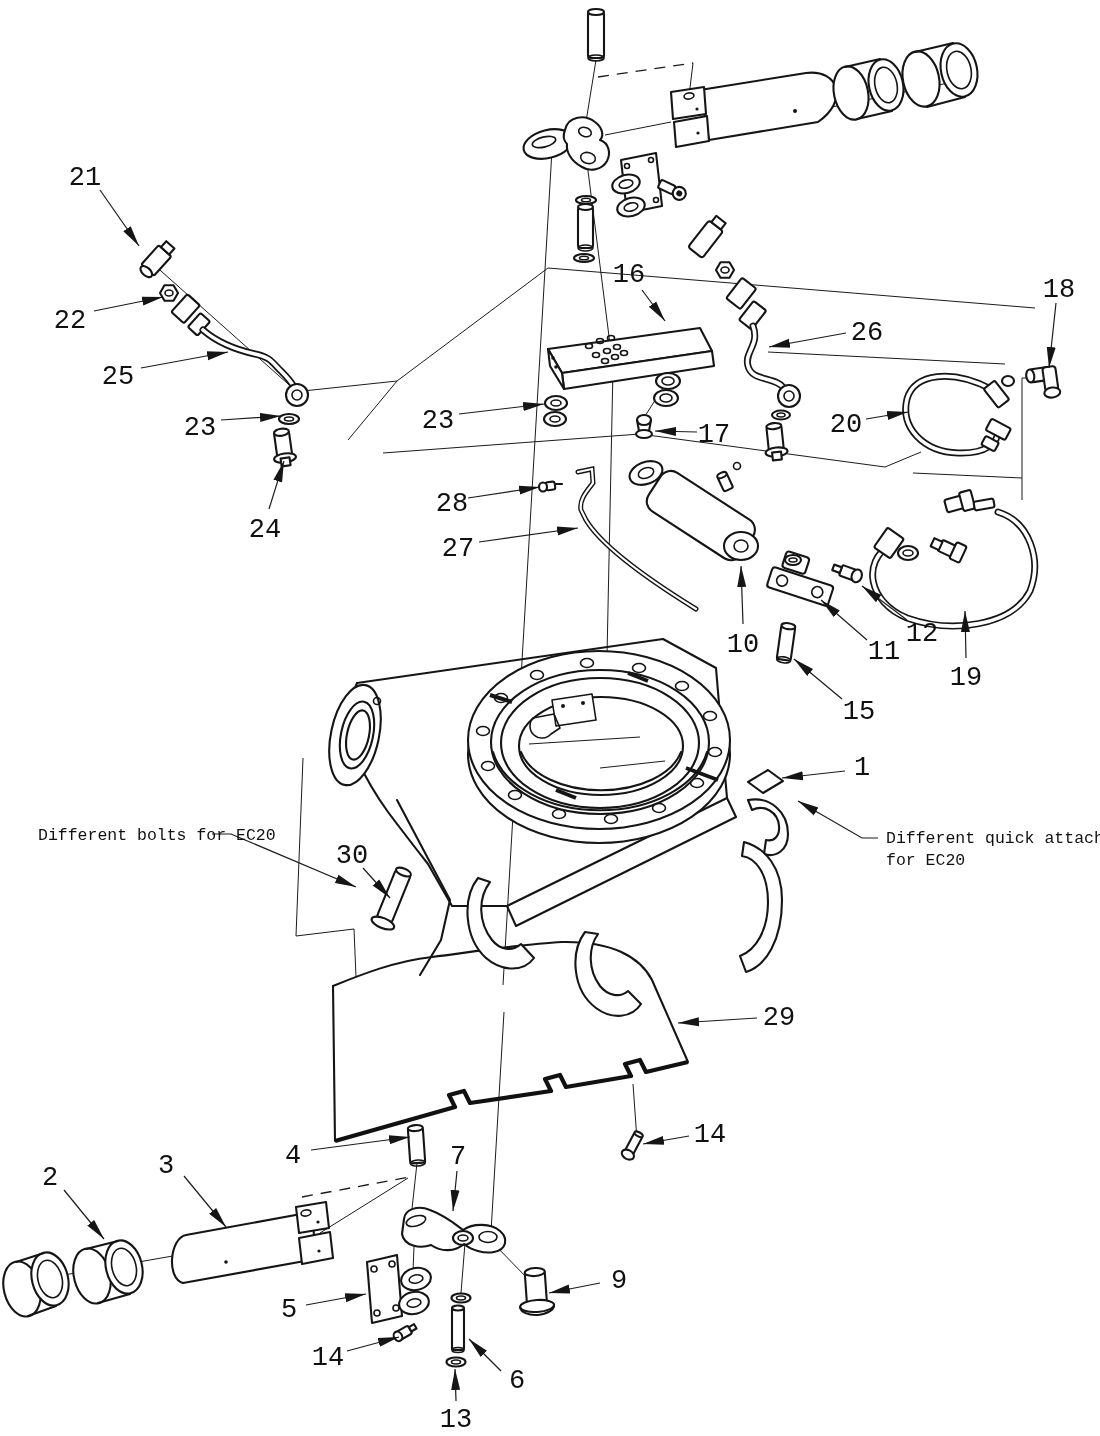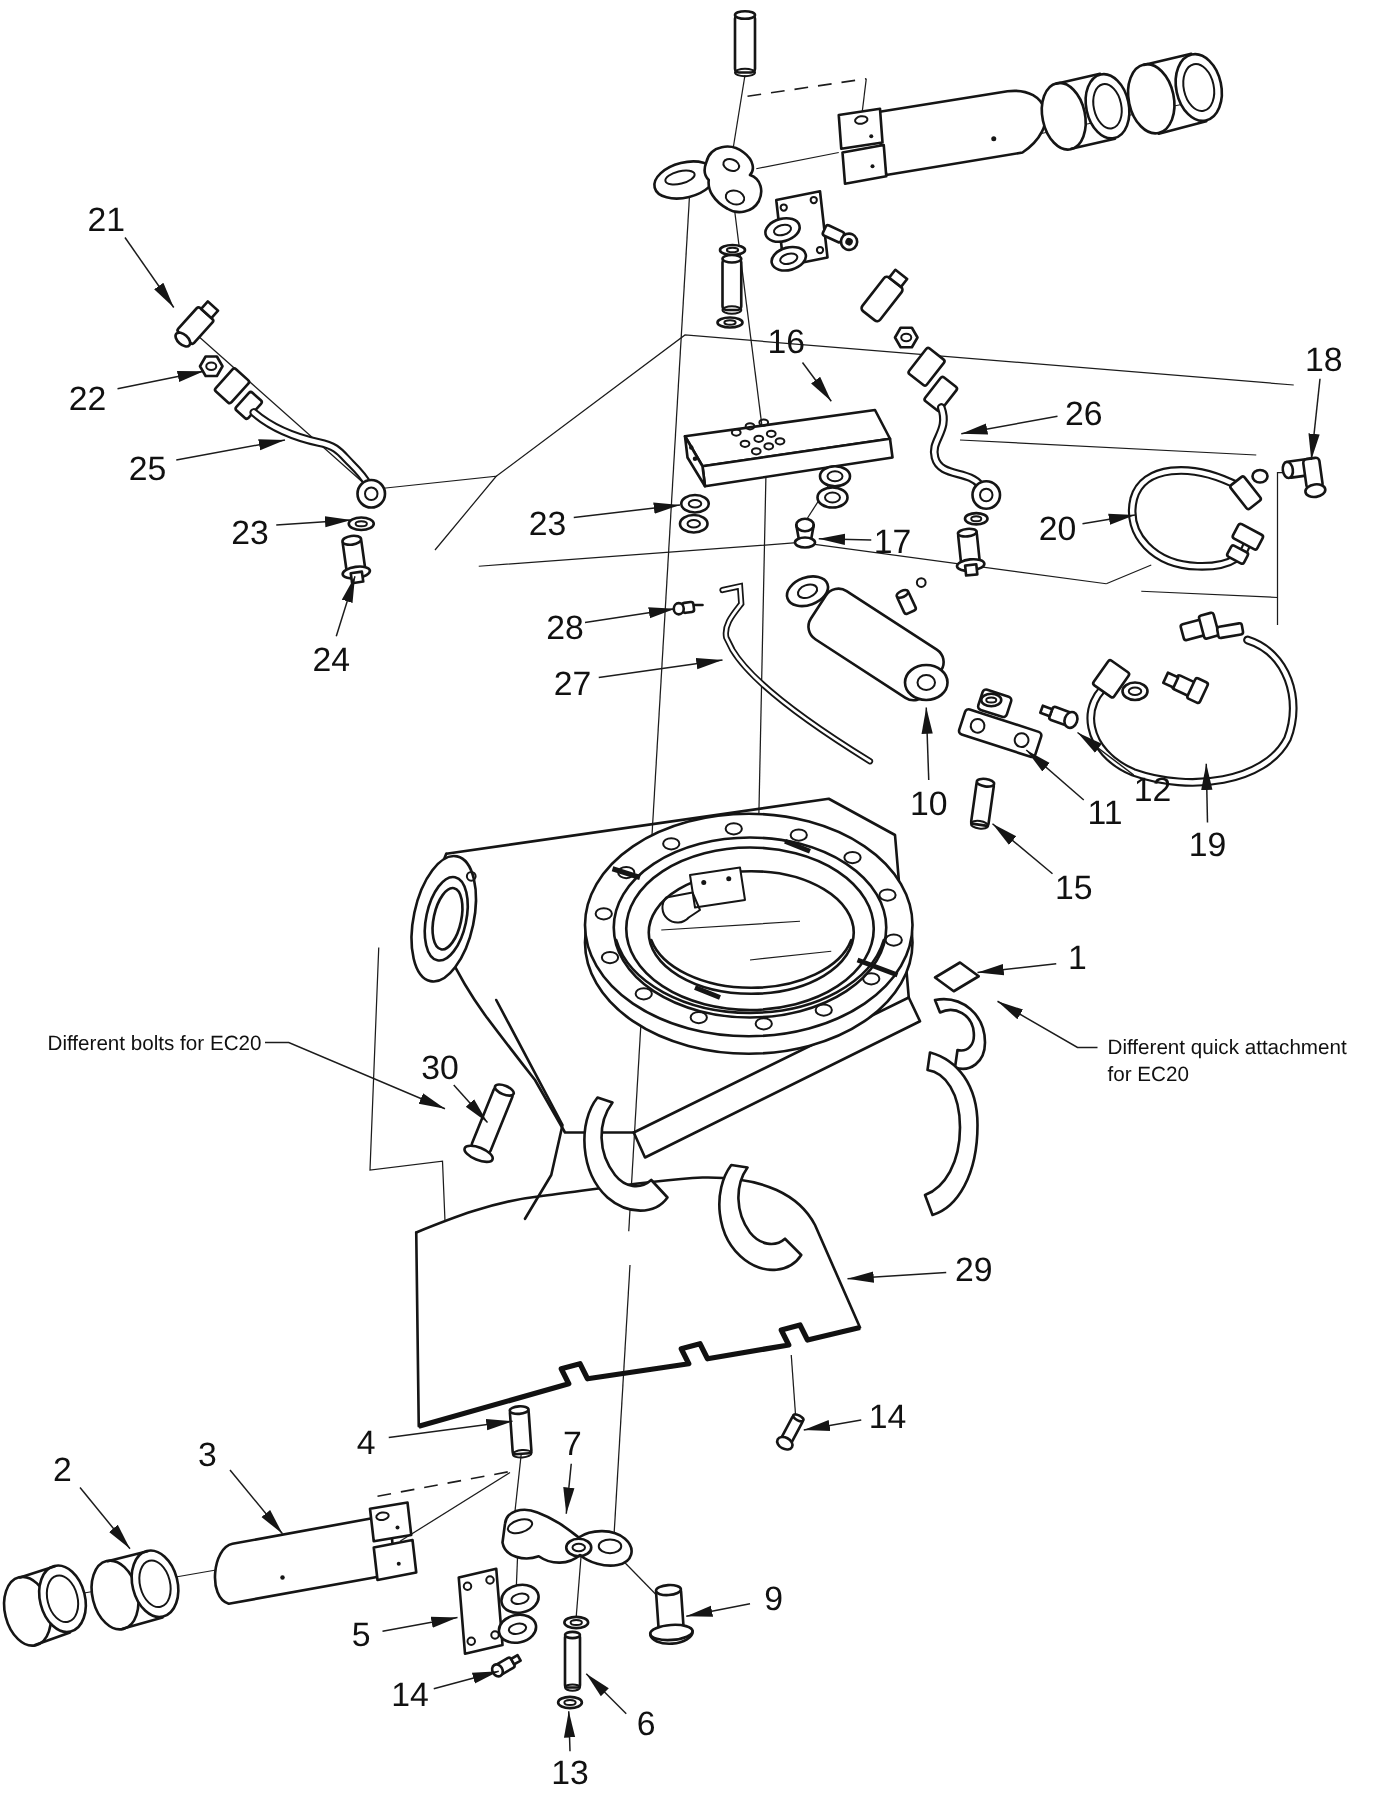--- a/index.html
+++ b/index.html
@@ -1,17 +1,17 @@
 <!DOCTYPE html>
 <html><head>
 <meta charset="utf-8">
 <style>
   html,body{margin:0;padding:0;background:#ffffff;}
   #stage{position:relative;width:1100px;height:1436px;background:#ffffff;overflow:hidden;
-         font-family:Liberation Sans, sans-serif;}
+         font-family:Liberation Mono, monospace;}
   svg{display:block}
   .part{stroke:#151515;stroke-width:2.1;fill:#ffffff;stroke-linejoin:round;stroke-linecap:round;}
   .partthin{stroke:#151515;stroke-width:1.6;fill:#ffffff;stroke-linejoin:round;}
   .nofill{fill:none !important;}
   .cons{stroke:#1c1c1c;stroke-width:1;fill:none;}
   .consd{stroke:#1c1c1c;stroke-width:1.3;fill:none;stroke-dasharray:11 8;}
   .hoseO{stroke:#151515;stroke-width:7;fill:none;stroke-linecap:round;}
   .hoseI{stroke:#ffffff;stroke-width:3.6;fill:none;stroke-linecap:round;}
   .dot{fill:#151515;stroke:none;}
   .thick{stroke:#111;stroke-width:4.2;fill:none;stroke-linejoin:round;}

